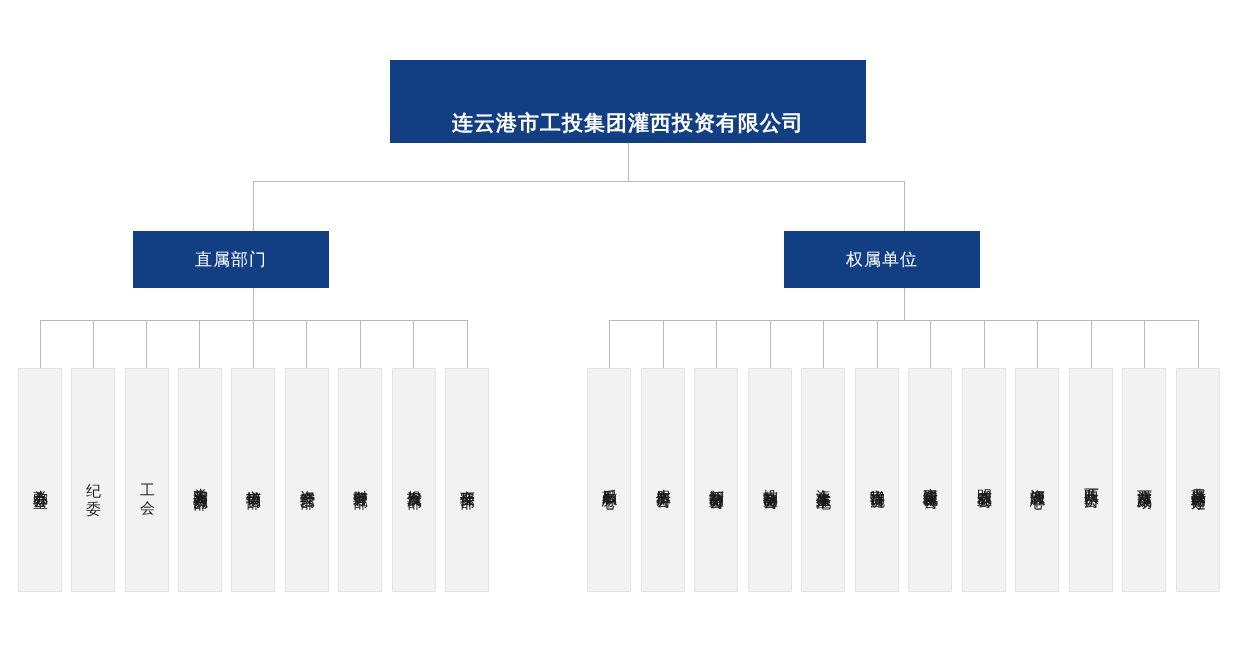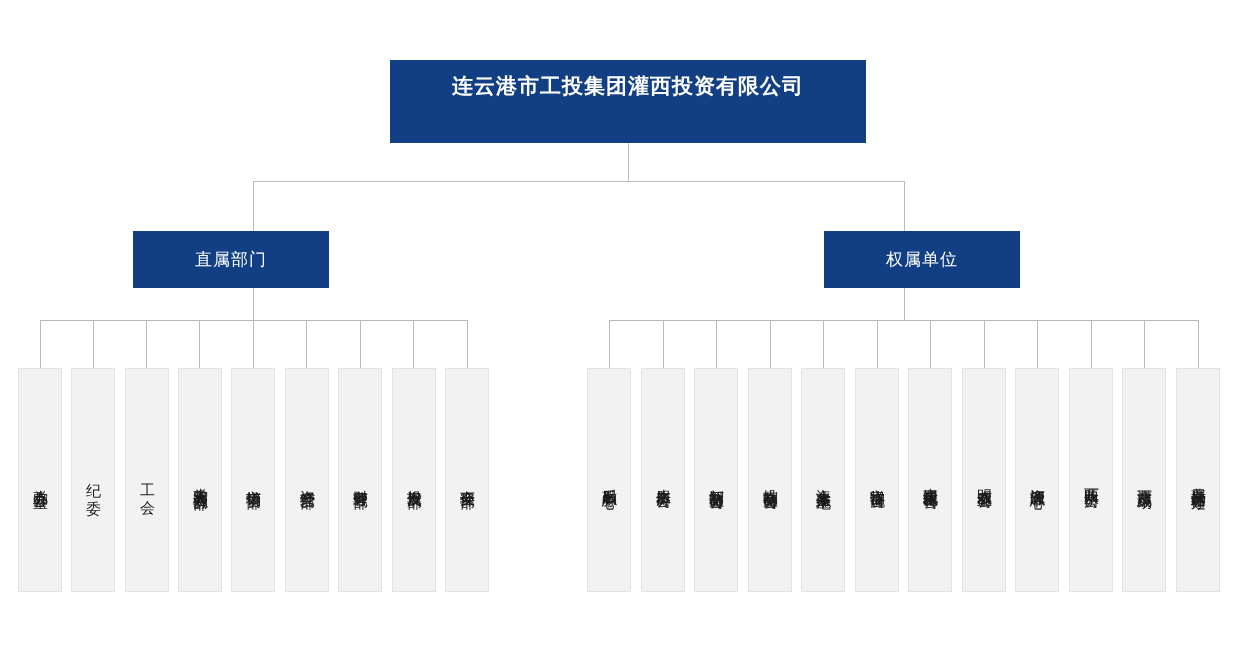--- a/index.html
+++ b/index.html
@@ -44,21 +44,21 @@
     height: 57px;
     background: #123f84;
     color: #ffffff;
     display: flex;
     align-items: center;
     justify-content: center;
     font-size: 17px;
     letter-spacing: 1px;
   }
   .mid-left { left: 133px; }
-  .mid-right { left: 824px; }
+  .mid-right { left: 784px; }
 
   .leaf {
     position: absolute;
     background: #f2f2f2;
     border: 1px solid #e3e3e3;
     box-sizing: border-box;
     display: flex;
     align-items: center;
     justify-content: center;
     font-size: 15px;
@@ -77,21 +77,20 @@
   .v { width: 1px; }
   .h { height: 1px; }
 </style>
 </head>
 <body>
 
 <div id="chart">
 
   <div class="root-box">
     <span>连云港市工投集团灌西投资有限公司</span>
-    <span>连云港市工投集团日晒制盐有限公司</span>
   </div>
 
   <div class="line v" style="left:628px; top:143px; height:38px;"></div>
   <div class="line h" style="left:253px; top:181px; width:651px;"></div>
   <div class="line v" style="left:253px; top:181px; height:50px;"></div>
   <div class="line v" style="left:904px; top:181px; height:50px;"></div>
 
   <div class="mid-box mid-left">
     <span>直属部门</span>
   </div>

